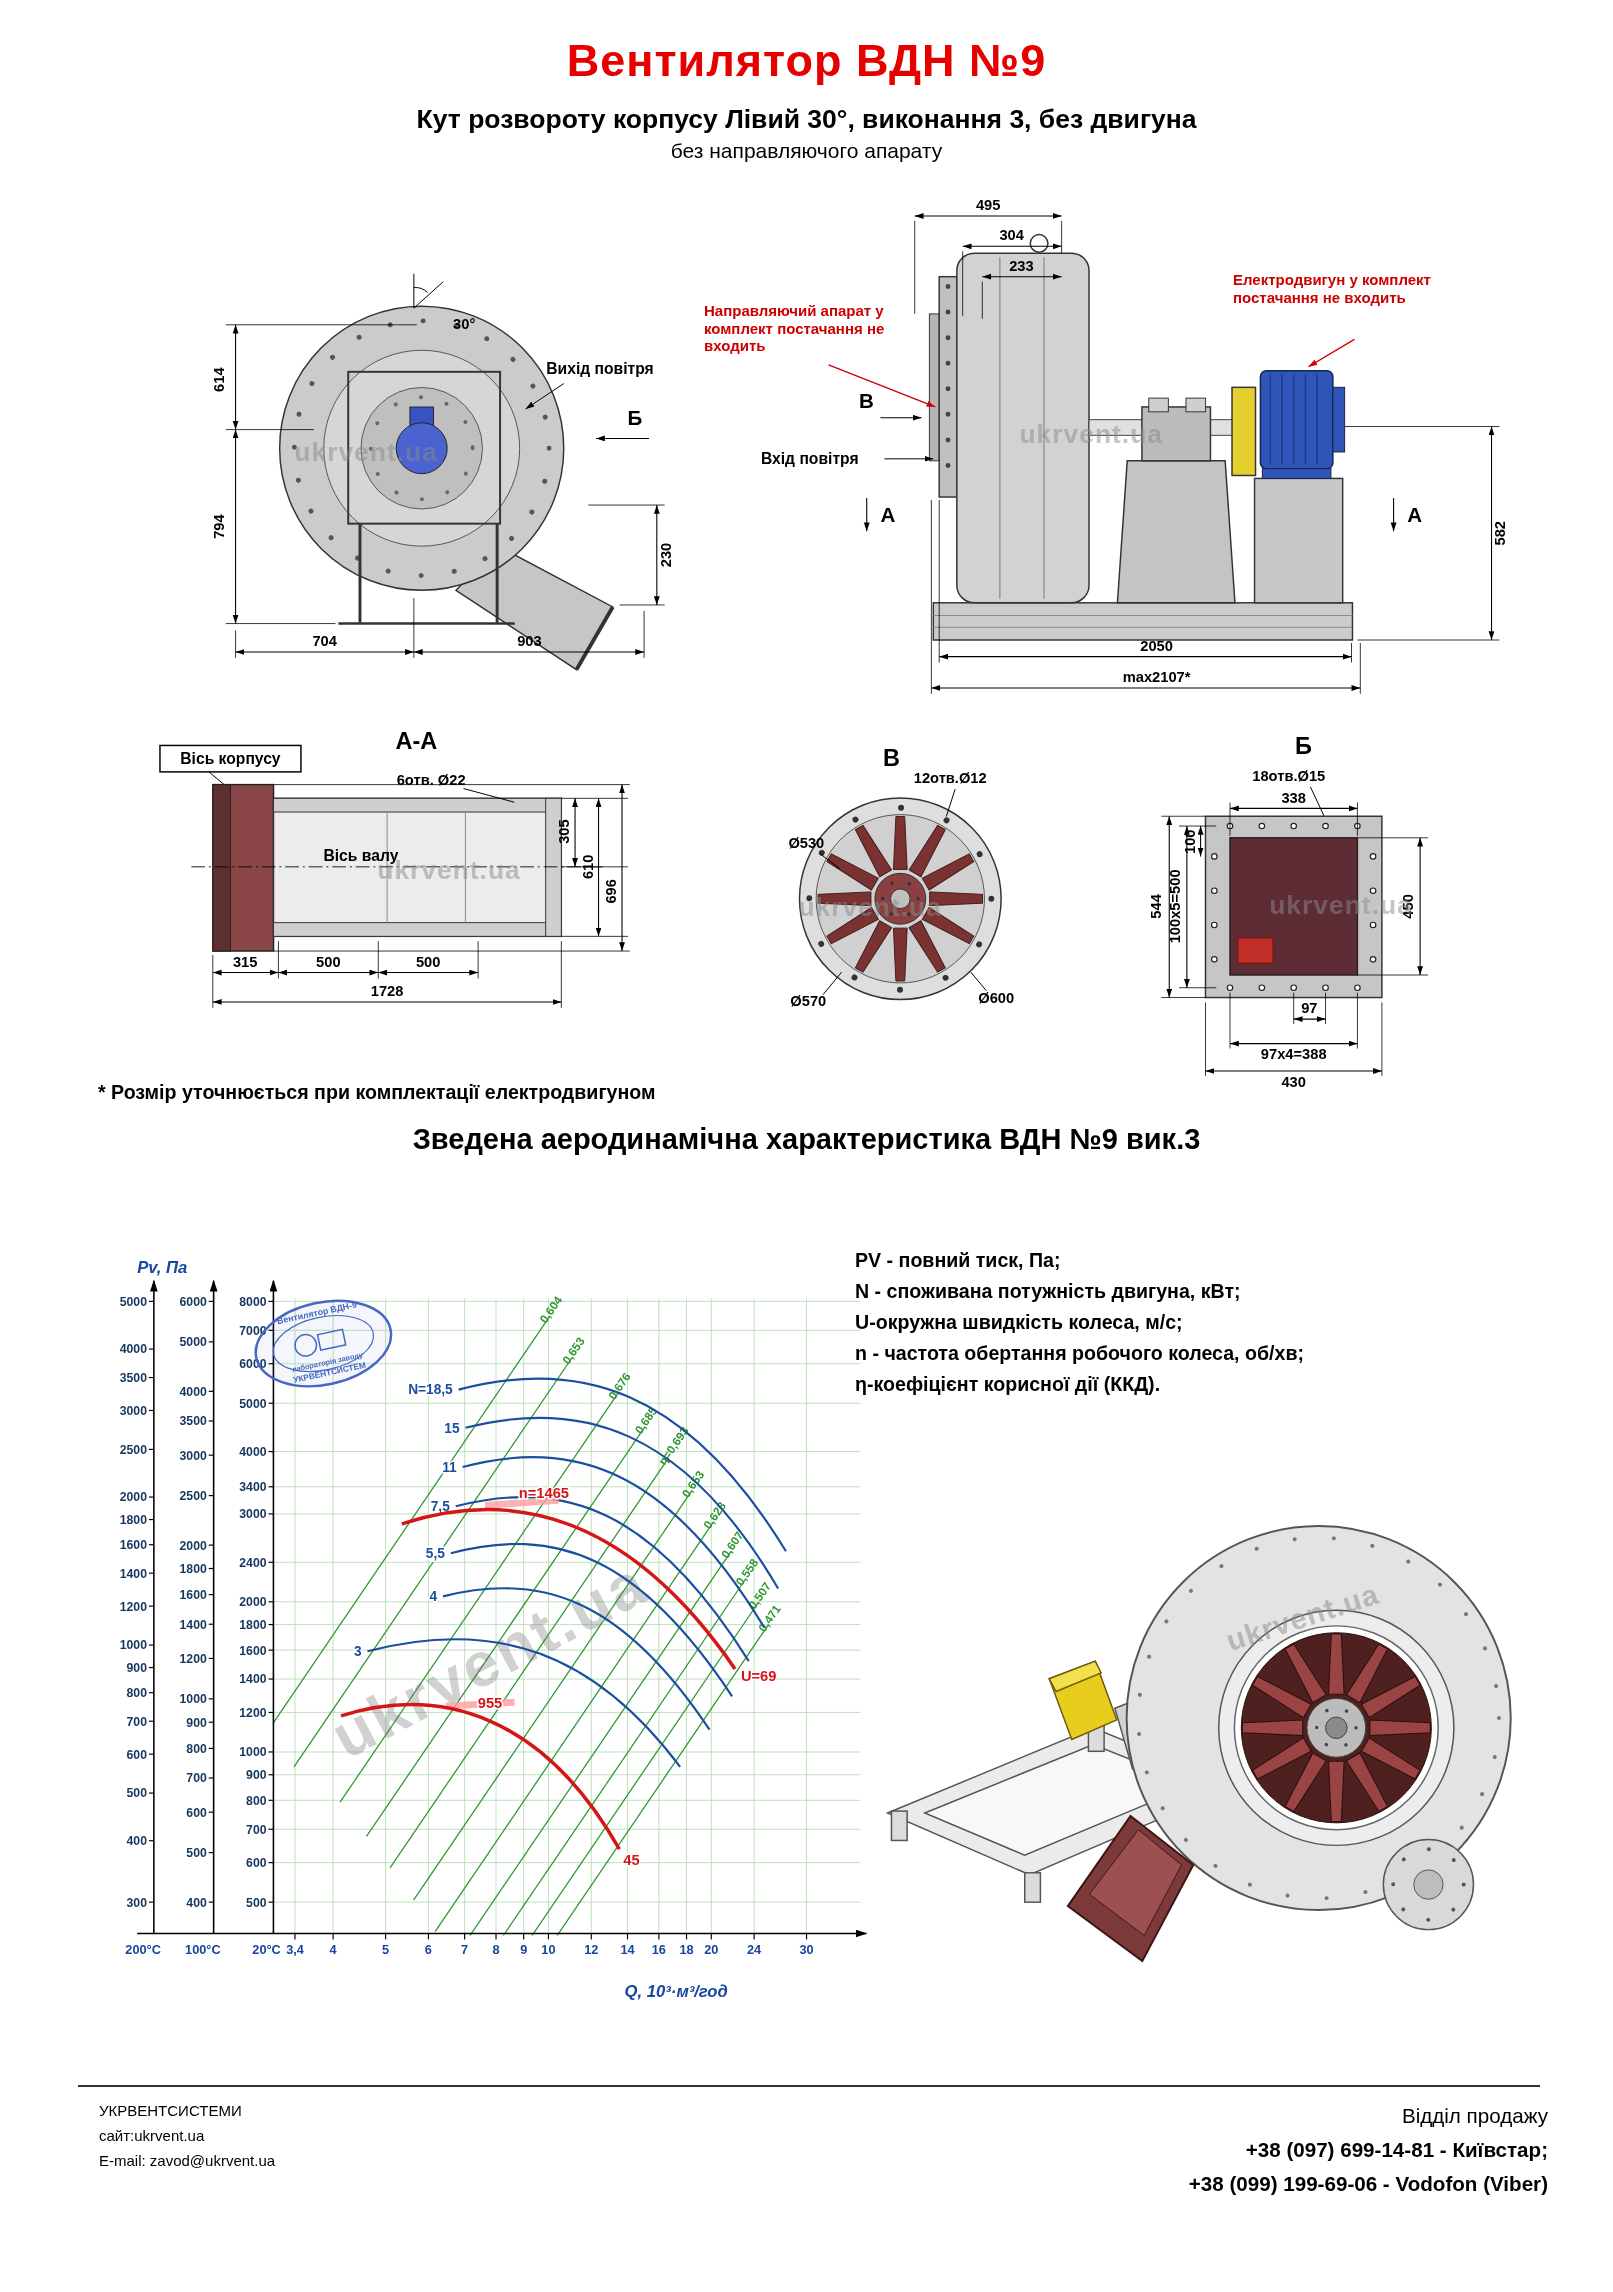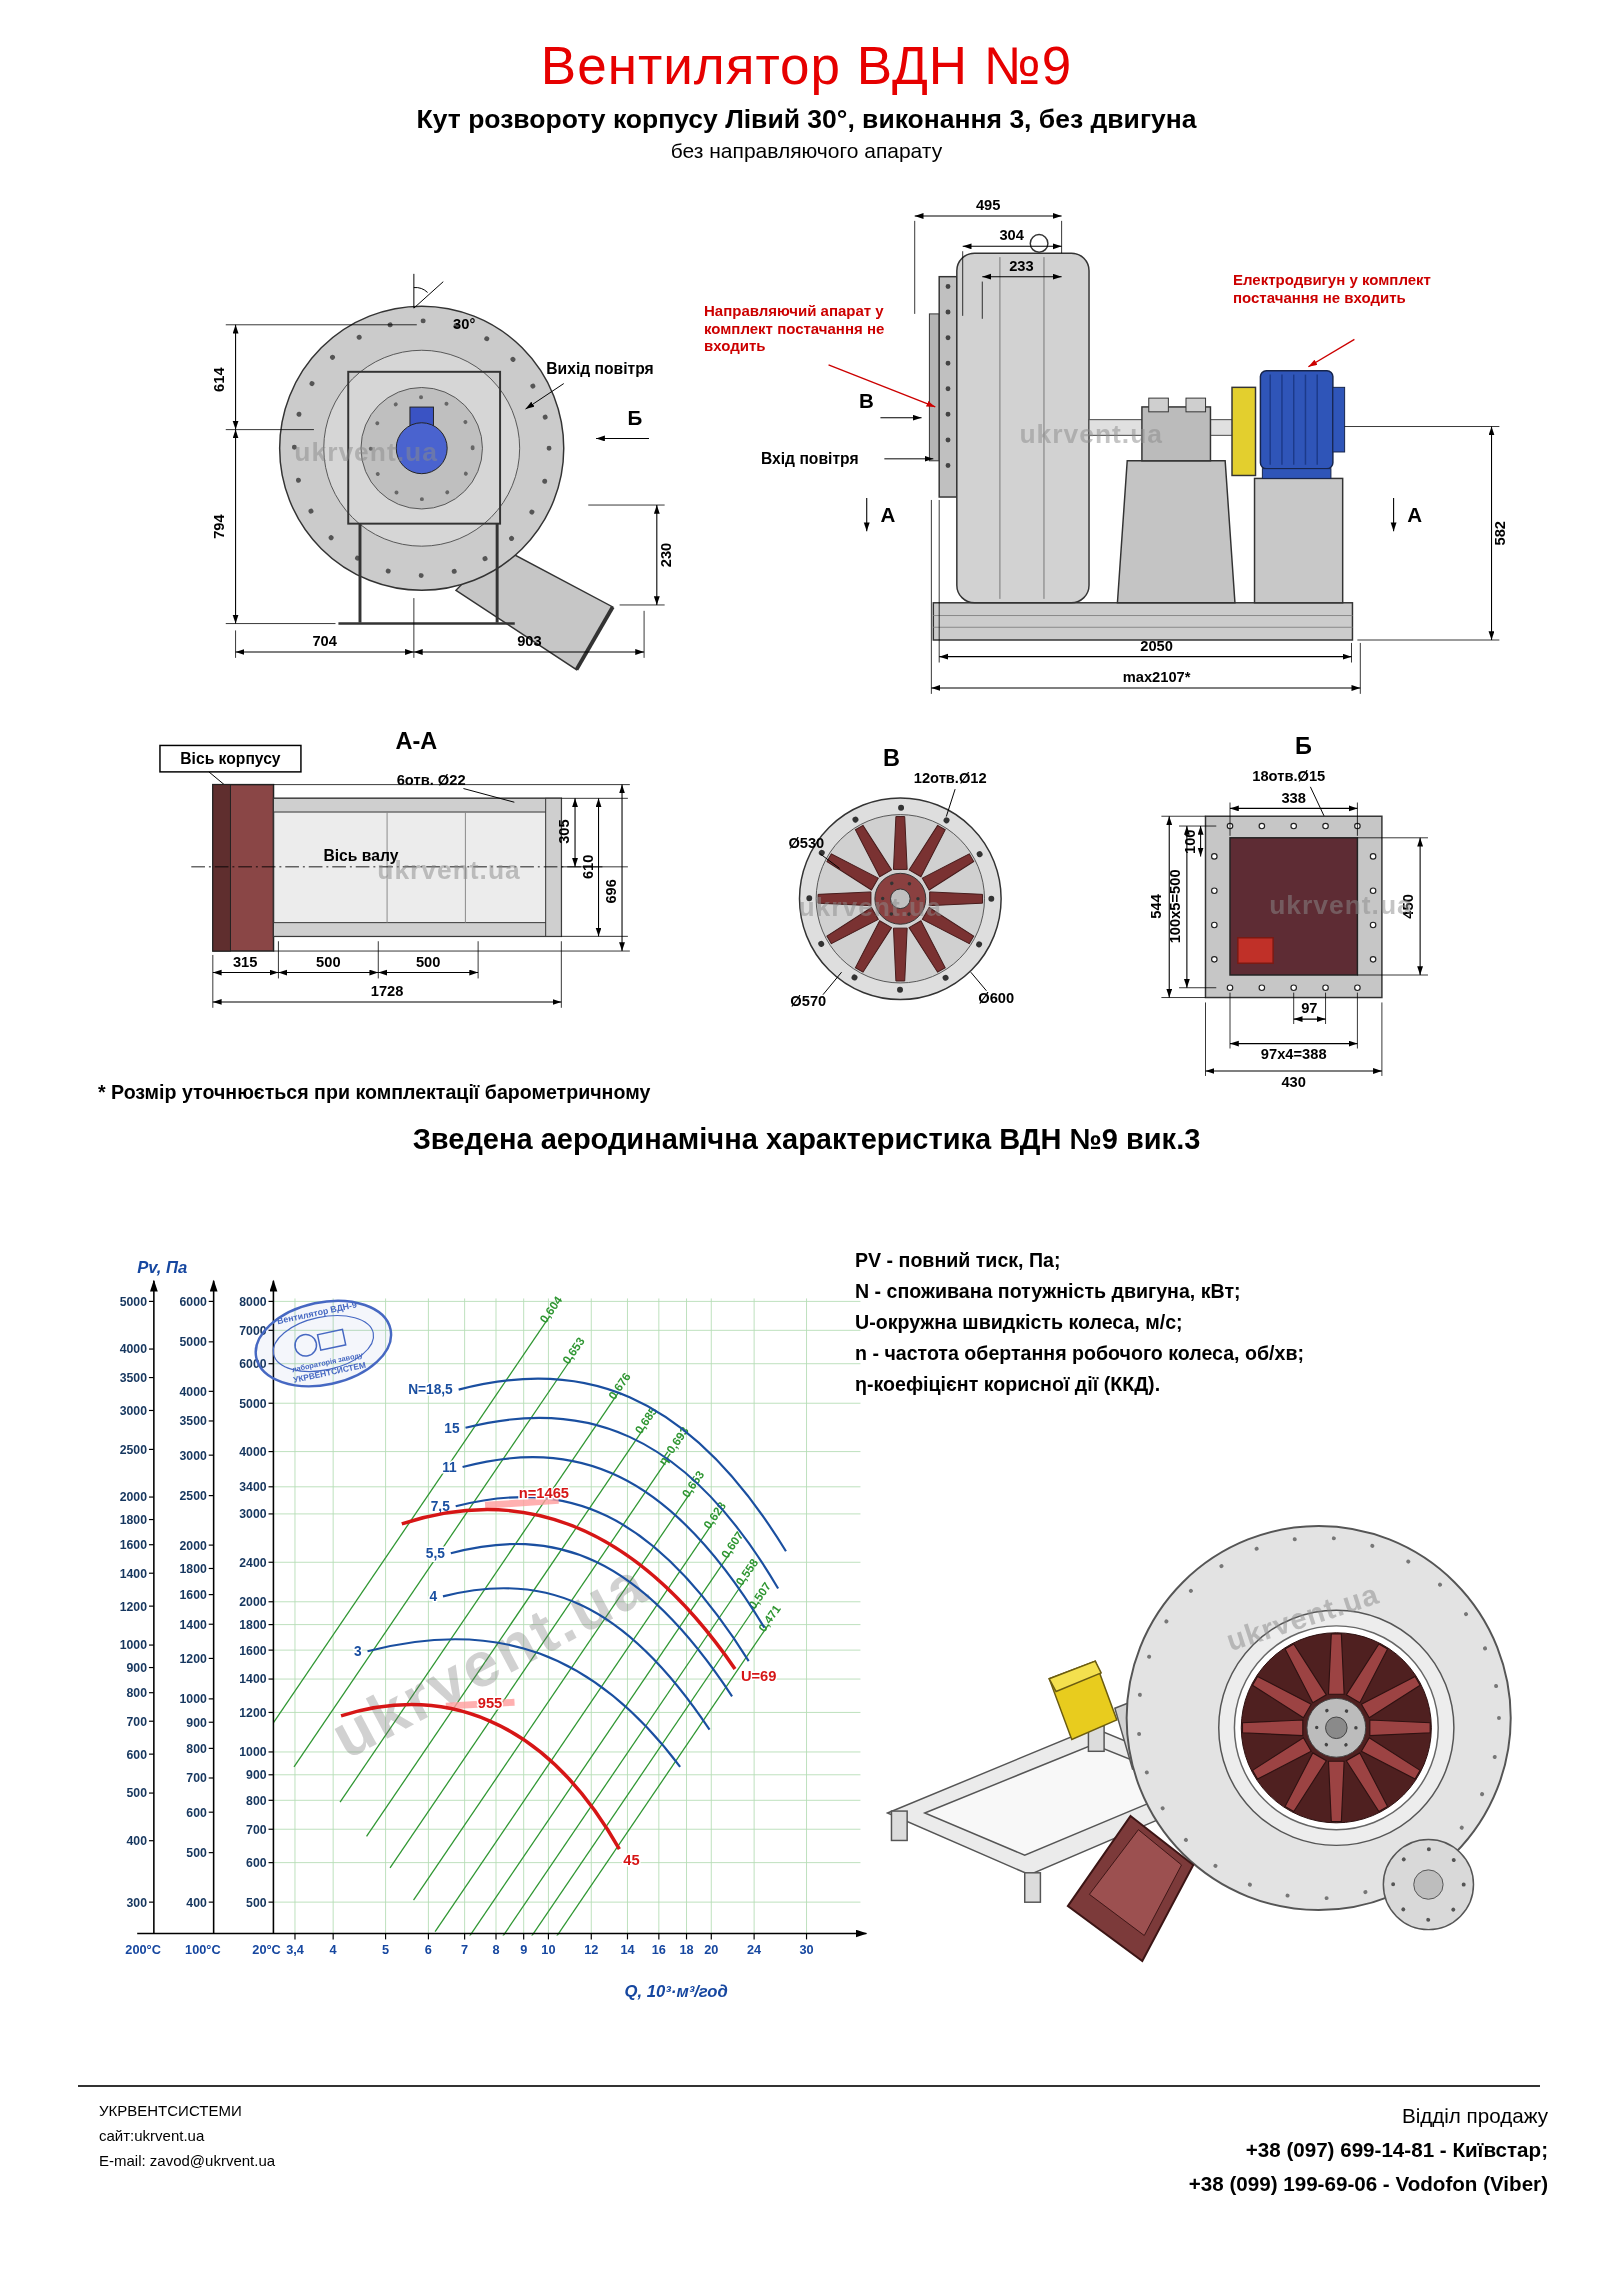--- a/index.html
+++ b/index.html
@@ -1,21 +1,21 @@
 <!DOCTYPE html>
 <html><head>
 <meta charset="utf-8">
 <style>
   *{margin:0;padding:0;box-sizing:border-box}
   html,body{background:#9a9a9a}
   .page{position:relative;width:1613px;height:2293px;background:#fff;overflow:hidden;
         font-family:"Liberation Sans",sans-serif;color:#000}
   .abs{position:absolute}
   .ctr{left:0;width:100%;text-align:center}
-  .main-title{top:35px;font-size:53px;font-weight:400;color:#e60000;letter-spacing:1px}
+  .main-title{top:35px;font-size:45px;font-weight:700;color:#e60000;letter-spacing:1px}
   .sub1{top:104px;font-size:26.5px;font-weight:700}
   .sub2{top:139px;font-size:21px;font-weight:400}
   .footnote{left:98px;top:1081px;font-size:19.6px;font-weight:700}
   .chart-title{top:1123px;font-size:29px;font-weight:700;color:#000000}
   .chart-sub{top:1166px;font-size:22px;font-weight:700}
   .rednote{position:absolute;color:#cc0000;font-weight:700;font-size:15px;line-height:1.18;text-align:left}
   .legend{left:855px;top:1245px;width:696px;font-size:19.6px;font-weight:700;line-height:1.58}
   .footer-rule{left:78px;top:2085px;width:1462px;border-top:2px solid #333;height:0}
   .footer-left{left:99px;top:2099px;font-size:15px;line-height:1.65}
   .footer-right{right:65px;top:2099px;font-size:20.6px;line-height:1.65;text-align:right}
@@ -435,21 +435,21 @@
     </g>
     <g>
       <line class="extline" x1="125" y1="278" x2="125" y2="353"></line>
       <line class="extline" x1="305" y1="278" x2="305" y2="353"></line>
       <line class="dimline" x1="125" y1="348" x2="305" y2="348" marker-start="url(#ar5)" marker-end="url(#ar5)"></line>
       <text class="dim" x="215" y="364" text-anchor="middle">430</text>
     </g>
     <text class="wm" x="190" y="188">ukrvent.ua</text>
   </svg>
 
-  <div class="abs footnote">* Розмір уточнюється при комплектації барометричному</div>
+  <div class="abs footnote">* Розмір уточнюється при комплектації електродвигуном</div>
 
   <div class="abs ctr chart-title">Зведена аеродинамічна характеристика ВДН №9 вик.3</div>
 
   <svg class="abs" style="left:98px;top:1257px" width="784" height="814" viewBox="0 0 800 830">
     <defs>
       <marker id="arc" markerWidth="13" markerHeight="9" refX="11" refY="4" orient="auto" markerUnits="userSpaceOnUse">
         <path d="M0,0 L12,4 L0,8 Z" fill="#000"></path>
       </marker>
       <clipPath id="plotclip">
           <rect x="179" y="36" width="601" height="656"></rect>

